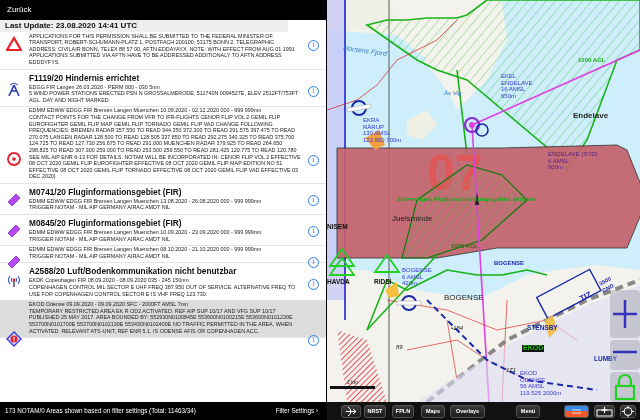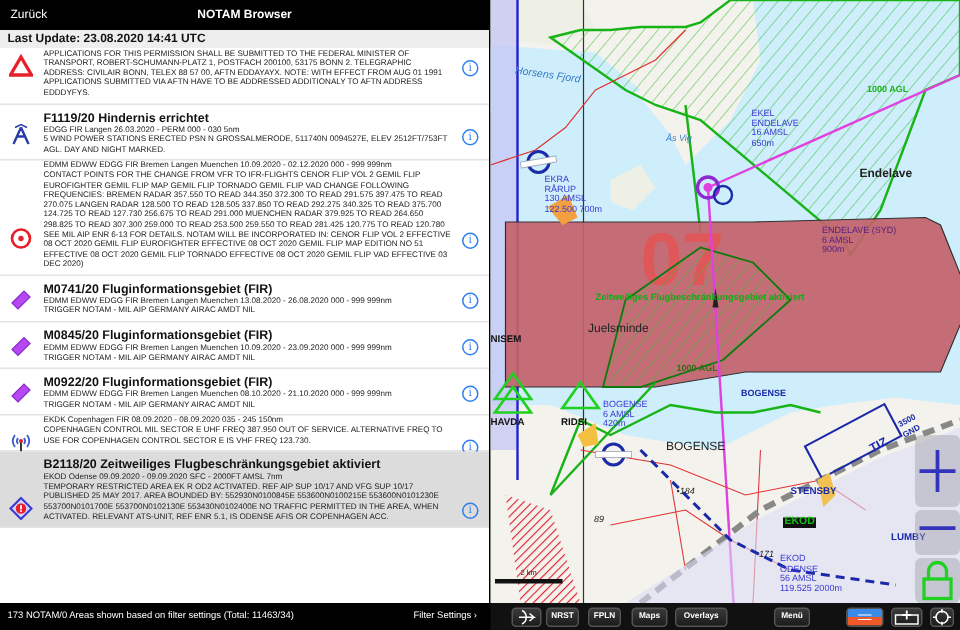--- a/index.html
+++ b/index.html
@@ -6,21 +6,21 @@
   html, body { width: 640px; height: 420px; overflow: hidden; background: #000; font-family: "Liberation Sans", sans-serif; }
   .root { position: relative; width: 640px; height: 420px; }
 
   
   .left { position: absolute; left: 0; top: 0; width: 326px; height: 420px; background: #fff; overflow: hidden; }
   .topbar { position: absolute; left: 0; top: 0; width: 326px; height: 20px; background: #000; color: #fff; font-size: 8px; }
   .topbar .back { position: absolute; left: 7px; top: 5px; font-weight: normal; }
   .topbar .title { position: absolute; left: 0; width: 326px; top: 5px; text-align: center; font-weight: bold; }
   .topbar .upd { position: absolute; right: 6px; top: 14px; margin-top: 16px; }
 
-  .lastupd { position: absolute; left: 0; top: 20px; width: 344px; height: 12px; background: #eeeeee; font-size: 8px; font-weight: bold; padding-left: 5px; line-height: 11px; color: #111; }
+  .lastupd { position: absolute; left: 0; top: 20px; width: 288px; height: 12px; background: #eeeeee; font-size: 8px; font-weight: bold; padding-left: 5px; line-height: 11px; color: #111; }
 
   .list { position: absolute; left: 0; top: 32px; width: 326px; height: 370px; overflow: hidden; }
   .item { position: relative; width: 326px; border-bottom: 1px solid #e3e3e3; margin-left: 0; }
   .item .inner { padding: 0 24px 3px 29px; }
   .item.sel { background: #dcdcdc; }
   .item .ttl { font-size: 8.3px; font-weight: bold; color: #111; line-height: 11px; padding-top: 3px; }
   .item .meta { font-size: 5.4px; color: #222; line-height: 6.6px; }
   .item .txt { font-size: 5.4px; color: #222; line-height: 6.6px; text-transform: uppercase; }
   .item .ico { position: absolute; left: 6px; width: 16px; height: 16px; }
   .item .info { position: absolute; right: 7px; width: 11px; height: 11px; border: 1px solid #2f7ff0; border-radius: 50%; color: #2f7ff0; font-size: 7px; line-height: 9px; text-align: center; font-family: "DejaVu Serif", serif; }
@@ -38,21 +38,20 @@
   .mapbar { position: absolute; left: 327px; top: 402px; width: 313px; height: 18px; background: #111; }
   .mbtn { position: absolute; top: 3px; height: 13px; border: 1px solid #555; border-radius: 3px; background: linear-gradient(#3a3a3a,#1c1c1c); color: #fff; font-size: 5.5px; font-weight: bold; line-height: 11px; text-align: center; }
 </style>
 </head>
 <body>
 
 <div class="root">
 
   <div class="left">
     <div class="topbar">
-      <span class="title">NOTAM Browser</span>
       <span class="back">Zurück</span>
       <span class="upd">Start Update</span>
     </div>
     <div class="lastupd">Last Update: 23.08.2020 14:41 UTC</div>
 
     <div class="list">
 
       <div class="item" style="margin-top:-6px;">
         <div class="inner" style="padding-top:0;">
           <div class="txt">STATES REQUIRE A PERMISSION FOR ENTRY AND OVERFLYING THE TERRITORY OF THE FRG. APPLICATIONS FOR THIS PERMISSION SHALL BE SUBMITTED TO THE FEDERAL MINISTER OF TRANSPORT, ROBERT-SCHUMANN-PLATZ 1, POSTFACH 200100, 53175 BONN 2. TELEGRAPHIC ADDRESS: CIVILAIR BONN, TELEX 88 57 00, AFTN EDDAYAYX. NOTE: WITH EFFECT FROM AUG 01 1991 APPLICATIONS SUBMITTED VIA AFTN HAVE TO BE ADDRESSED ADDITIONALY TO AFTN ADDRESS EDDDYFYS.</div>
@@ -117,50 +116,49 @@
         <span class="ico" style="top:8px;">
           <svg width="16" height="16" viewBox="0 0 16 16">
               <polygon points="2,10 10,2 14,6 6,14" fill="#b548f0" stroke="#8a2ad0" stroke-width="0.8"></polygon>
             </svg>
         </span>
         <span class="info" style="top:11px;">i</span>
       </div>
 
       <div class="item">
         <div class="inner">
-          <div class="ttl">M0922/20 Fluginformationsgebiet (FIR)</div>
           <div class="meta">EDMM EDWW EDGG FIR Bremen Langen Muenchen 08.10.2020 - 21.10.2020 000 - 999 999nm</div>
           <div class="txt">TRIGGER NOTAM - MIL AIP GERMANY AIRAC AMDT NIL</div>
         </div>
         <span class="ico" style="top:8px;">
           <svg width="16" height="16" viewBox="0 0 16 16">
               <polygon points="2,10 10,2 14,6 6,14" fill="#b548f0" stroke="#8a2ad0" stroke-width="0.8"></polygon>
             </svg>
         </span>
         <span class="info" style="top:11px;">i</span>
       </div>
 
       <div class="item">
         <div class="inner">
+          <div class="ttl">A2588/20 Luft/Bodenkommunikation nicht benutzbar</div>
           <div class="meta">EKDK Copenhagen FIR 08.09.2020 - 08.09.2020 035 - 245 150nm</div>
           <div class="txt">COPENHAGEN CONTROL MIL SECTOR E UHF FREQ 387.950 OUT OF SERVICE. ALTERNATIVE FREQ TO USE FOR COPENHAGEN CONTROL SECTOR E IS VHF FREQ  123.730.</div>
         </div>
         <span class="ico" style="top:10px;">
           <svg width="16" height="16" viewBox="0 0 16 16">
               <path d="M4 3 Q1 7 4 11 M12 3 Q15 7 12 11 M6 5 Q4.5 7 6 9 M10 5 Q11.5 7 10 9" stroke="#3a5ad0" stroke-width="1.2" fill="none"></path>
               <circle cx="8" cy="7" r="1.4" fill="#e8202a"></circle>
               <line x1="8" y1="8" x2="8" y2="14" stroke="#222" stroke-width="1.2"></line>
             </svg>
         </span>
         <span class="info" style="top:16px;">i</span>
       </div>
 
       <div class="item sel">
         <div class="inner">
-          <div class="ttl">B2118/20 Zeitweiliges Flugbeschränkungsgebiet aktiviert</div>
           <div class="meta">EKOD Odense 09.09.2020 - 09.09.2020 SFC - 2000FT AMSL 7nm</div>
           <div class="txt">TEMPORARY RESTRICTED AREA EK R OD2 ACTIVATED. REF AIP SUP 10/17 AND VFG SUP 10/17 PUBLISHED 25 MAY 2017. AREA BOUNDED BY: 552930N0100845E 553600N0100215E 553600N0101230E 553700N0101700E 553700N0102130E 553430N0102400E NO TRAFFIC PERMITTED IN THE AREA, WHEN ACTIVATED. RELEVANT ATS-UNIT, REF ENR 5.1, IS ODENSE AFIS OR COPENHAGEN ACC.</div>
         </div>
         <span class="ico" style="top:30px;">
           <svg width="16" height="16" viewBox="0 0 16 16">
               <polygon points="8,1 15,8 8,15 1,8" fill="#d8d8ff" stroke="#3a3ad8" stroke-width="1.4"></polygon>
               <circle cx="8" cy="8" r="3.5" fill="#e8202a"></circle>
               <rect x="7.4" y="5.8" width="1.2" height="2.8" fill="#fff"></rect>
               <rect x="7.4" y="9.2" width="1.2" height="1.1" fill="#fff"></rect>
             </svg>

